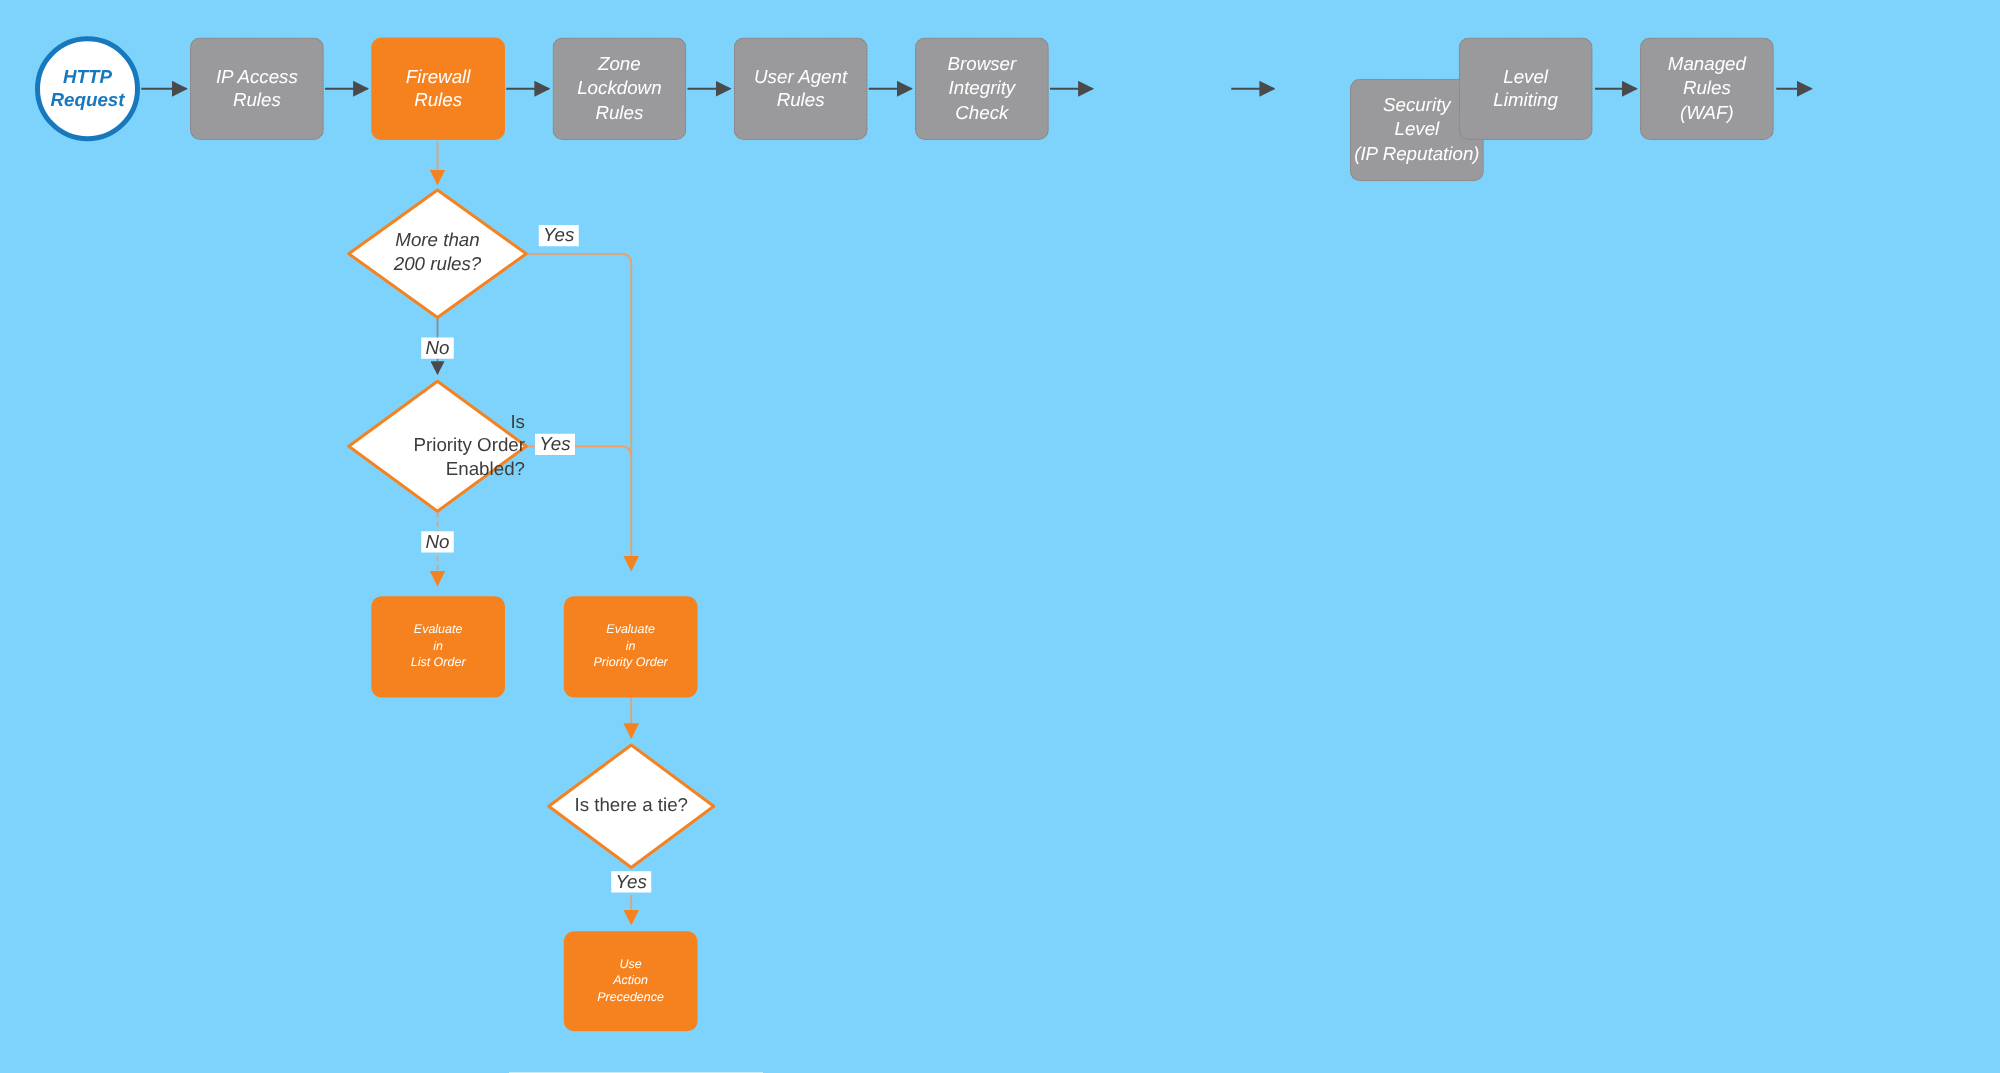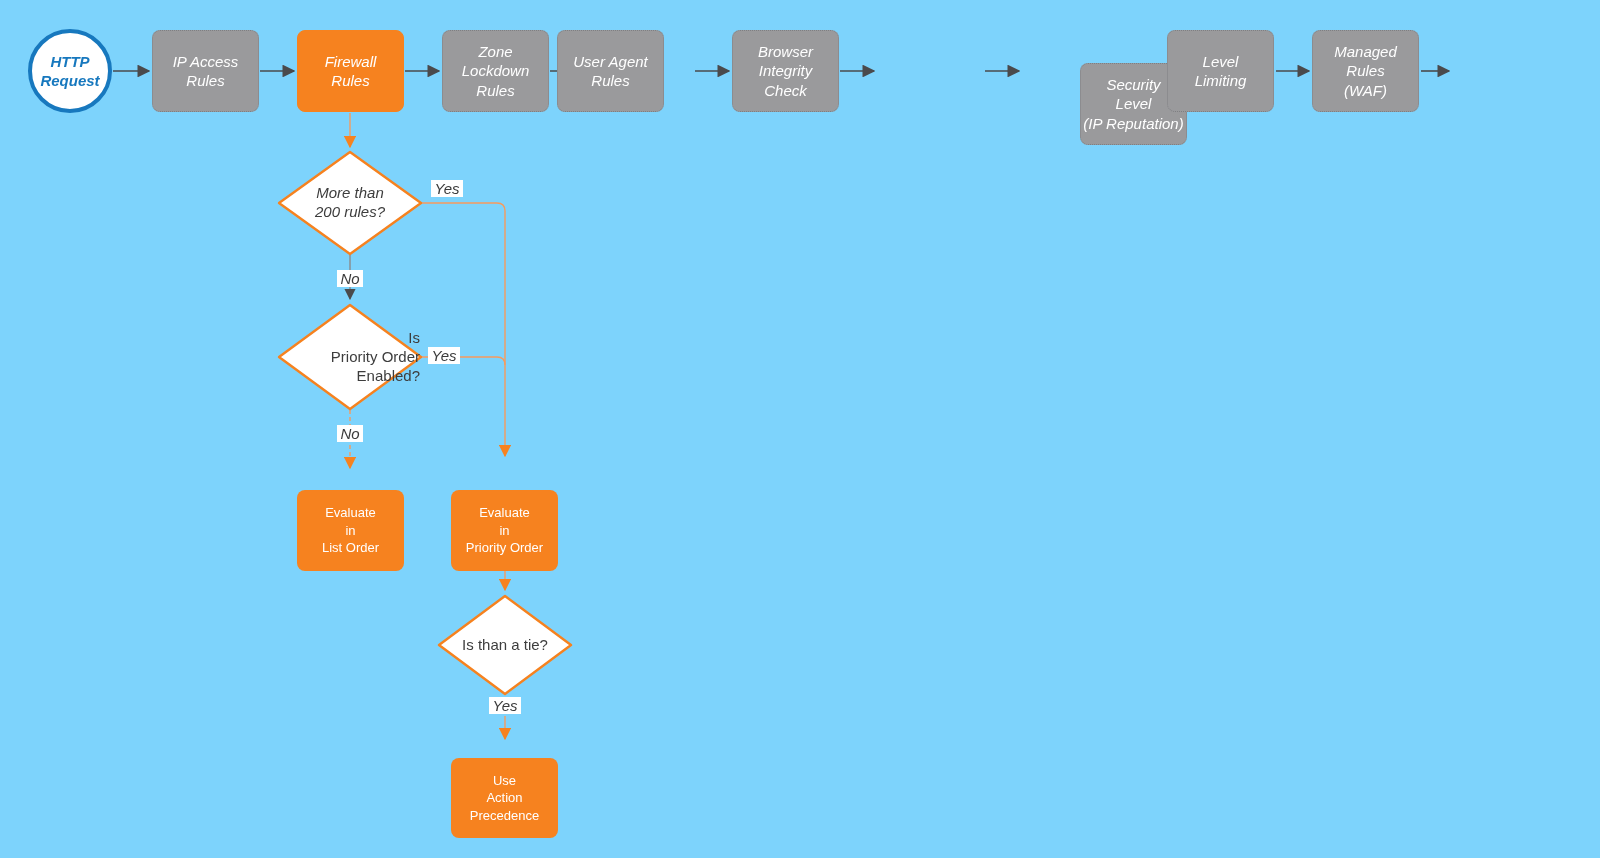--- a/index.html
+++ b/index.html
@@ -12,22 +12,22 @@
   .graybox{background:#9a9a9c;border:1px dotted #7f7f82;}
   .orangebox{background:#f6821f;border:1px solid #f6821f;}
   .circle{width:84px;height:84px;border-radius:50%;font-size:15px;font-weight:bold;font-style:italic;}
   .circle.start{background:#ffffff;border:4px solid #1778be;color:#1778be;}
   .circle.end{background:#1778be;border:4px solid #1778be;color:#ffffff;}
   .dtext{position:absolute;text-align:center;white-space:pre-line;font-size:15px;
          color:#3d3d3d;line-height:1.25;}
   .elabel{position:absolute;text-align:center;font-size:15px;font-style:italic;color:#3a3a3a;}
   .elabel span{background:#ffffff;padding:0 3px;}
   .actionbox{position:absolute;width:107px;border-radius:8px;background:#f6821f;color:#ffffff;
-             font-size:13px;display:flex;align-items:center;justify-content:center;
-             text-align:center;white-space:pre-line;line-height:1.35;margin-top:13px;}
+             font-size:10px;font-style:italic;display:flex;align-items:center;justify-content:center;
+             text-align:center;white-space:pre-line;line-height:1.35;}
 </style>
 </head>
 <body>
 
 <div class="stage">
 
   <svg class="wires" width="1600" height="858" viewBox="0 0 1600 858">
     <defs>
       <marker id="mGray" viewBox="0 0 10 10" refX="9" refY="5" markerWidth="8" markerHeight="8" orient="auto">
         <path d="M0,0 L10,5 L0,10 z" fill="#4a4a4c"></path>
@@ -74,21 +74,21 @@
   <div class="node stagebox graybox" style="left:152px;top:30px;">IP Access
 Rules</div>
 
   <div class="node stagebox orangebox" style="left:297px;top:30px;">Firewall
 Rules</div>
 
   <div class="node stagebox graybox" style="left:442px;top:30px;">Zone
 Lockdown
 Rules</div>
 
-  <div class="node stagebox graybox" style="left:557px;top:30px;">User Agent
+  <div class="node stagebox graybox" style="left:587px;top:30px;">User Agent
 Rules</div>
 
   <div class="node stagebox graybox" style="left:732px;top:30px;">Browser
 Integrity
 Check</div>
 
 
   <div class="node stagebox graybox" style="left:1080px;top:30px;margin-top:33px;">Security
 Level
 (IP Reputation)</div>
@@ -101,21 +101,21 @@
 (WAF)</div>
 
 
   <div class="dtext" style="left:280px;top:184px;width:140px;font-style:italic;">More than
 200 rules?</div>
 
   <div class="dtext" style="left:280px;top:329px;width:140px;text-align:right;">Is
 Priority Order
 Enabled?</div>
 
-  <div class="dtext" style="left:435px;top:636px;width:140px;">Is than a tie?</div>
+  <div class="dtext" style="left:435px;top:636px;width:140px;">Is there a tie?</div>
 
   <div class="actionbox" style="left:297px;top:477px;height:81px;">Evaluate
 in
 List Order</div>
 
   <div class="actionbox" style="left:451px;top:477px;height:81px;">Evaluate
 in
 Priority Order</div>
 
   <div class="actionbox" style="left:451px;top:745px;height:80px;">Use

